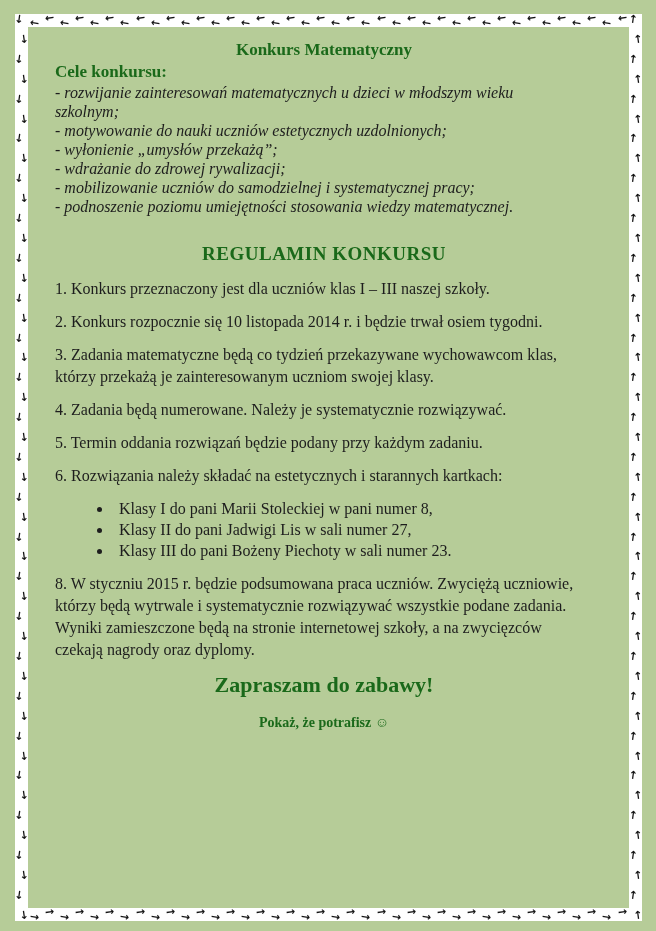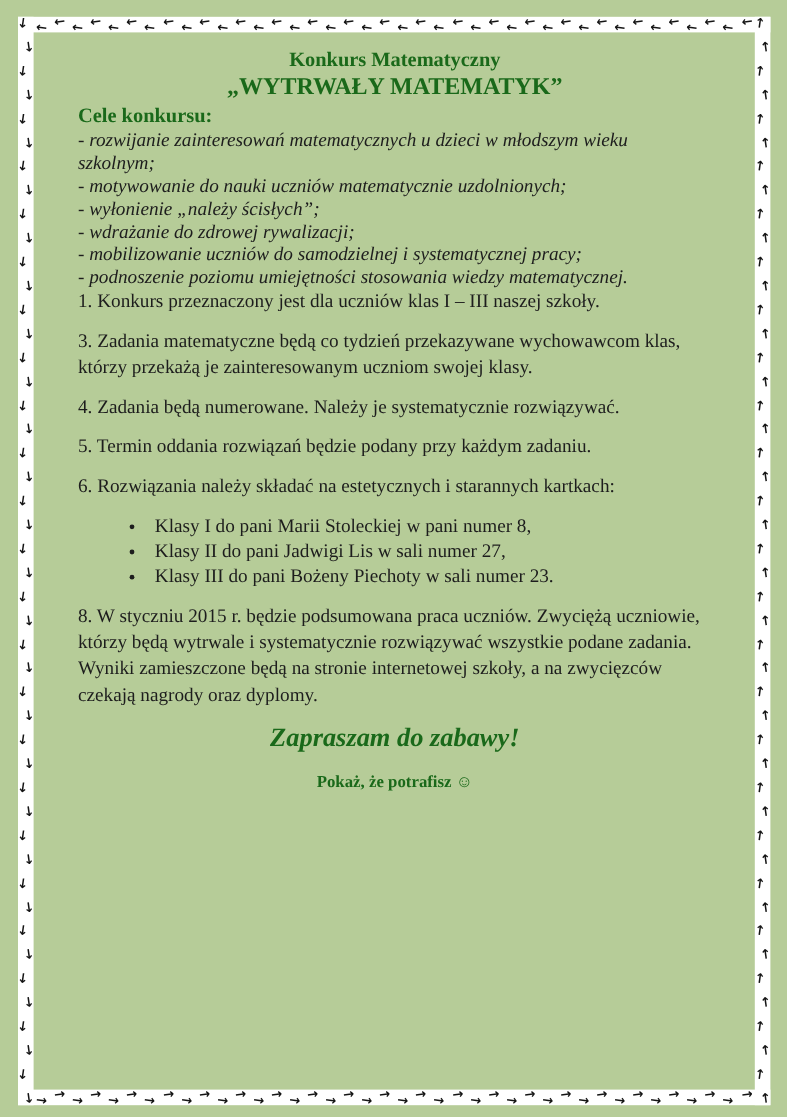--- a/index.html
+++ b/index.html
@@ -35,21 +35,21 @@
     font-weight:bold;
   }
   .strip-h .bg-glyph.even{transform:translateY(-2.5px) rotate(-8deg);}
   .strip-h .bg-glyph.odd {transform:translateY(2.5px) rotate(8deg);}
   .strip-v .bg-glyph.even{transform:translateX(-2.5px) rotate(8deg);}
   .strip-v .bg-glyph.odd {transform:translateX(2.5px) rotate(-8deg);}
   
   .content{
     position:absolute;
     left:28px;right:27px;top:27px;bottom:23px;
-    padding:13px 36px 0 37px;
+    padding:13px 36px 0 27px;
     color:var(--text-color,#1d1d1d);
     font-size:16px;
     overflow:hidden;
     z-index:2;
   }
   .t1{
     margin:0;text-align:center;
     font-size:17px;font-weight:bold;
     color:var(--accent,#1a691a);
   }
@@ -85,21 +85,21 @@
   .bullet{
     line-height:21px;
     padding-left:6px;
   }
   .closing{
     text-align:center;
     font-weight:bold;
     color:var(--accent,#1a691a);
     margin:0;
   }
-  .c1{margin-top:0;font-size:22px;font-style:italic;}
+  .c1{margin-top:0;font-size:22px;}
   .c2{margin-top:17px;font-size:14px;}
 </style>
 </head>
 <body>
 
 <div class="page">
 
   <div class="strip strip-h strip-top">
       <span class="bg-glyph even">←</span>
       <span class="bg-glyph odd">←</span>
@@ -281,35 +281,36 @@
       <span class="bg-glyph odd">↑</span>
       <span class="bg-glyph even">↑</span>
       <span class="bg-glyph odd">↑</span>
       <span class="bg-glyph even">↑</span>
       <span class="bg-glyph odd">↑</span>
     </div>
 
   <div class="content">
 
     <h1 class="t1">Konkurs Matematyczny</h1>
-    <h1 class="t2">„WYTRWAŁY MATEMATYK”</h1>
 
     <p class="goals-heading">Cele konkursu:</p>
     <div class="goals">
         <div class="goal">- rozwijanie zainteresowań matematycznych u dzieci w młodszym wieku szkolnym;</div>
-        <div class="goal">- motywowanie do nauki uczniów matematycznie uzdolnionych;</div>
-        <div class="goal">- wyłonienie „należy ścisłych”;</div>
+        <div class="goal">- motywowanie do nauki uczniów estetycznych uzdolnionych;</div>
+        <div class="goal">- wyłonienie „umysłów przekażą”;</div>
         <div class="goal">- wdrażanie do zdrowej rywalizacji;</div>
         <div class="goal">- mobilizowanie uczniów do samodzielnej i systematycznej pracy;</div>
         <div class="goal">- podnoszenie poziomu umiejętności stosowania wiedzy matematycznej.</div>
       </div>
 
+    <h2 class="rules-heading">REGULAMIN KONKURSU</h2>
 
     <div>
         <p class="rule">1. Konkurs przeznaczony jest dla uczniów klas I – III naszej szkoły.</p>
+        <p class="rule">2. Konkurs rozpocznie się 10 listopada 2014 r. i będzie trwał osiem tygodni.</p>
         <p class="rule">3. Zadania matematyczne będą co tydzień przekazywane wychowawcom klas, którzy przekażą je zainteresowanym uczniom swojej klasy.</p>
         <p class="rule">4. Zadania będą numerowane. Należy je systematycznie rozwiązywać.</p>
         <p class="rule">5. Termin oddania rozwiązań będzie podany przy każdym zadaniu.</p>
         <p class="rule">6. Rozwiązania należy składać na estetycznych i starannych kartkach:</p>
       </div>
 
     <ul class="bullets">
         <li class="bullet">Klasy I do pani Marii Stoleckiej w pani numer 8,</li>
         <li class="bullet">Klasy II do pani Jadwigi Lis w sali numer 27,</li>
         <li class="bullet">Klasy III do pani Bożeny Piechoty w sali numer 23.</li>

